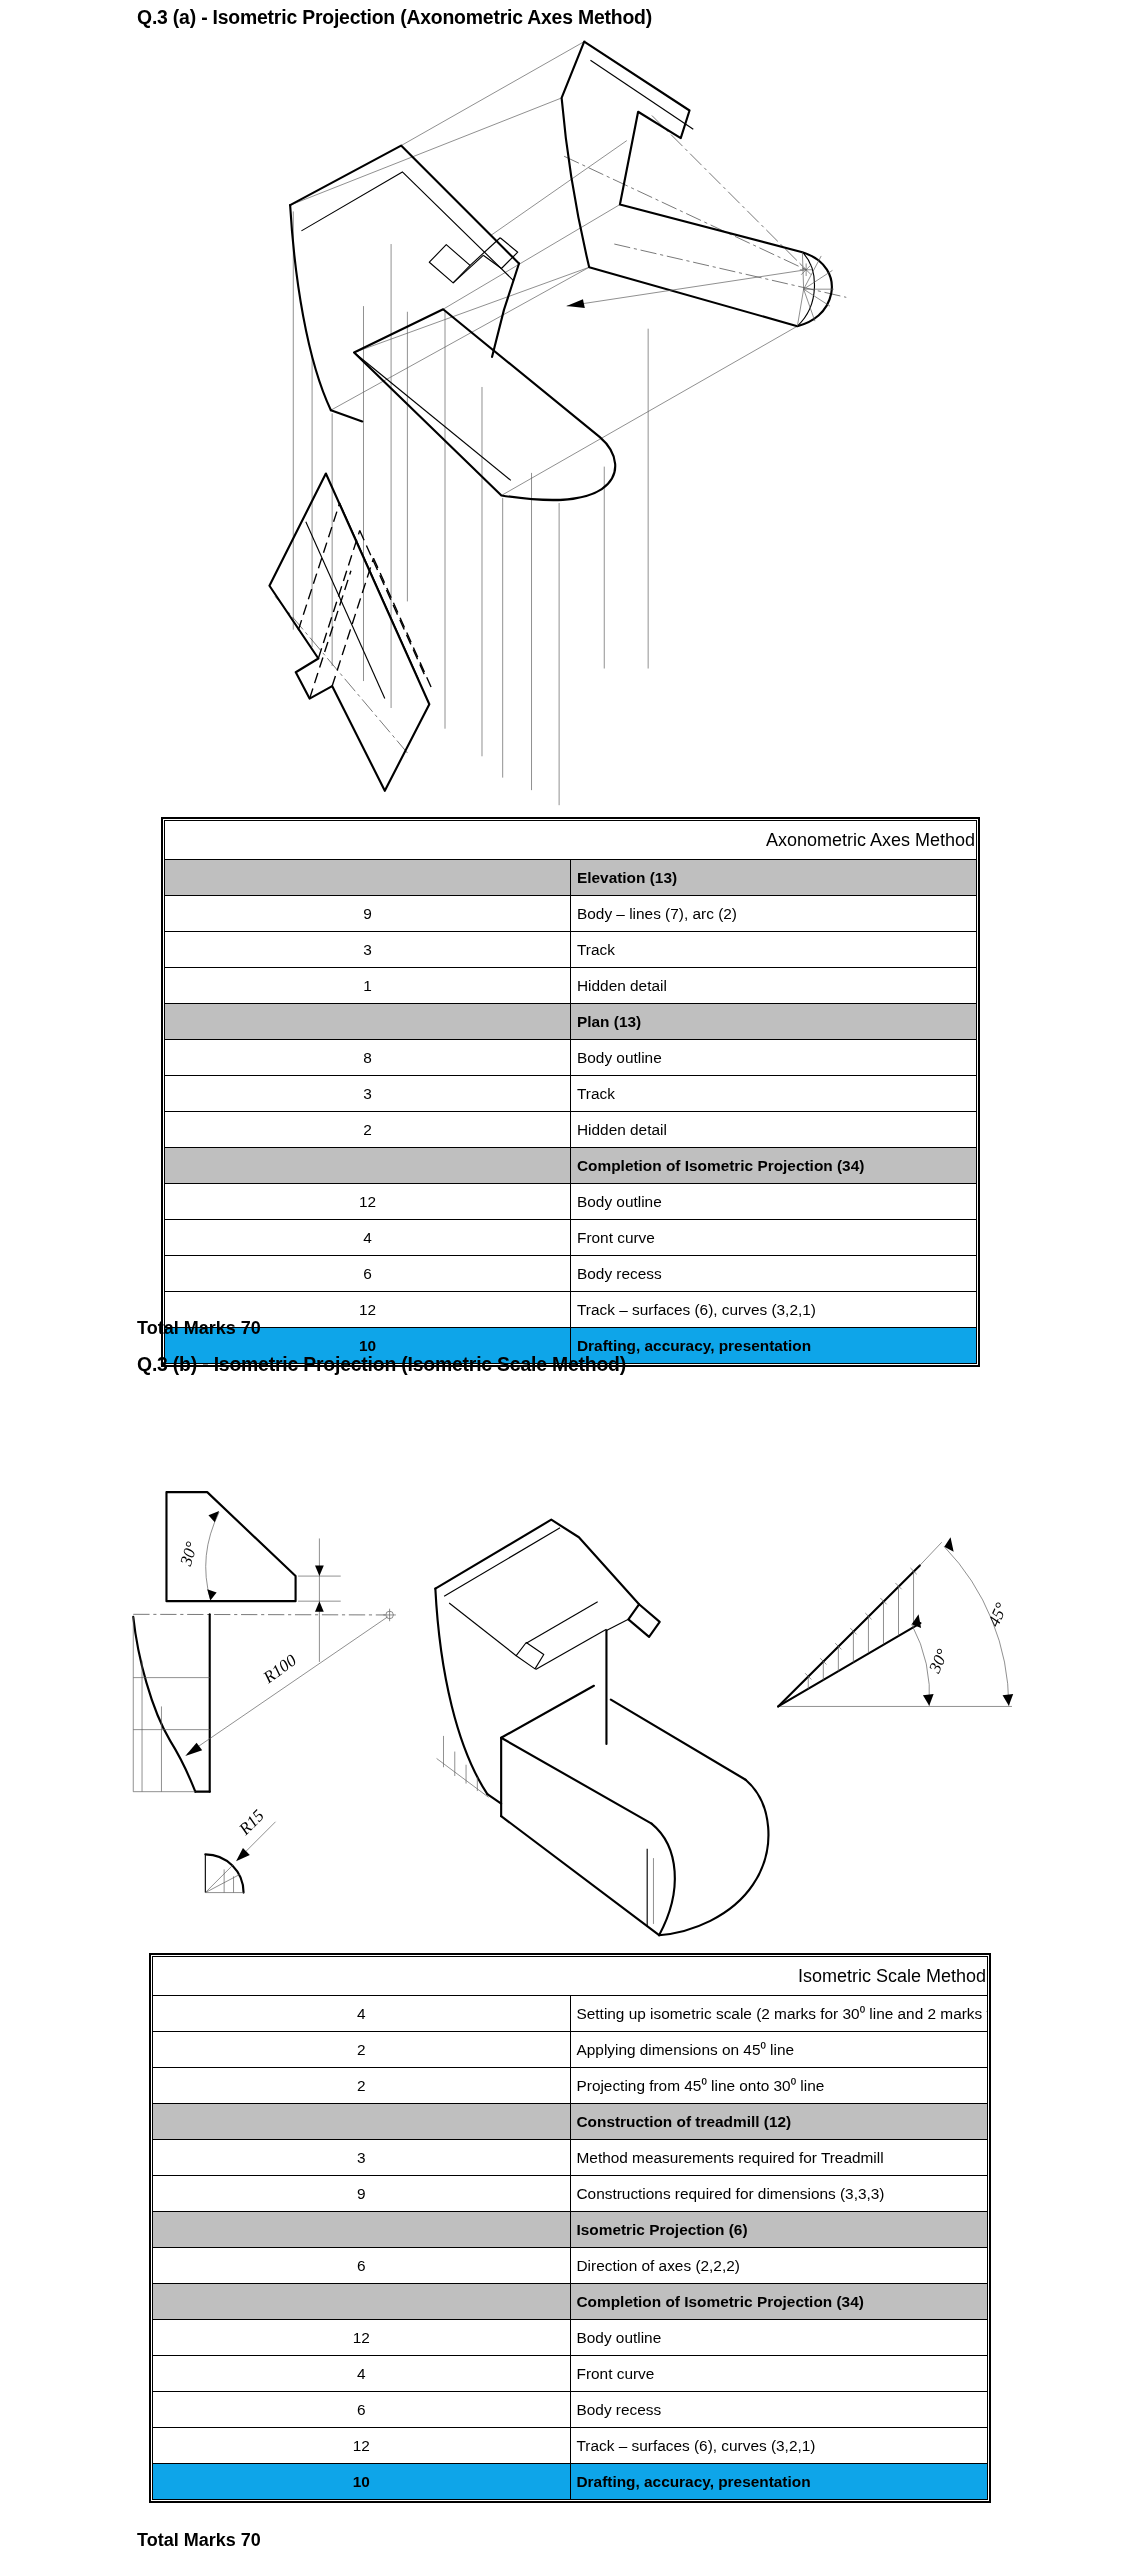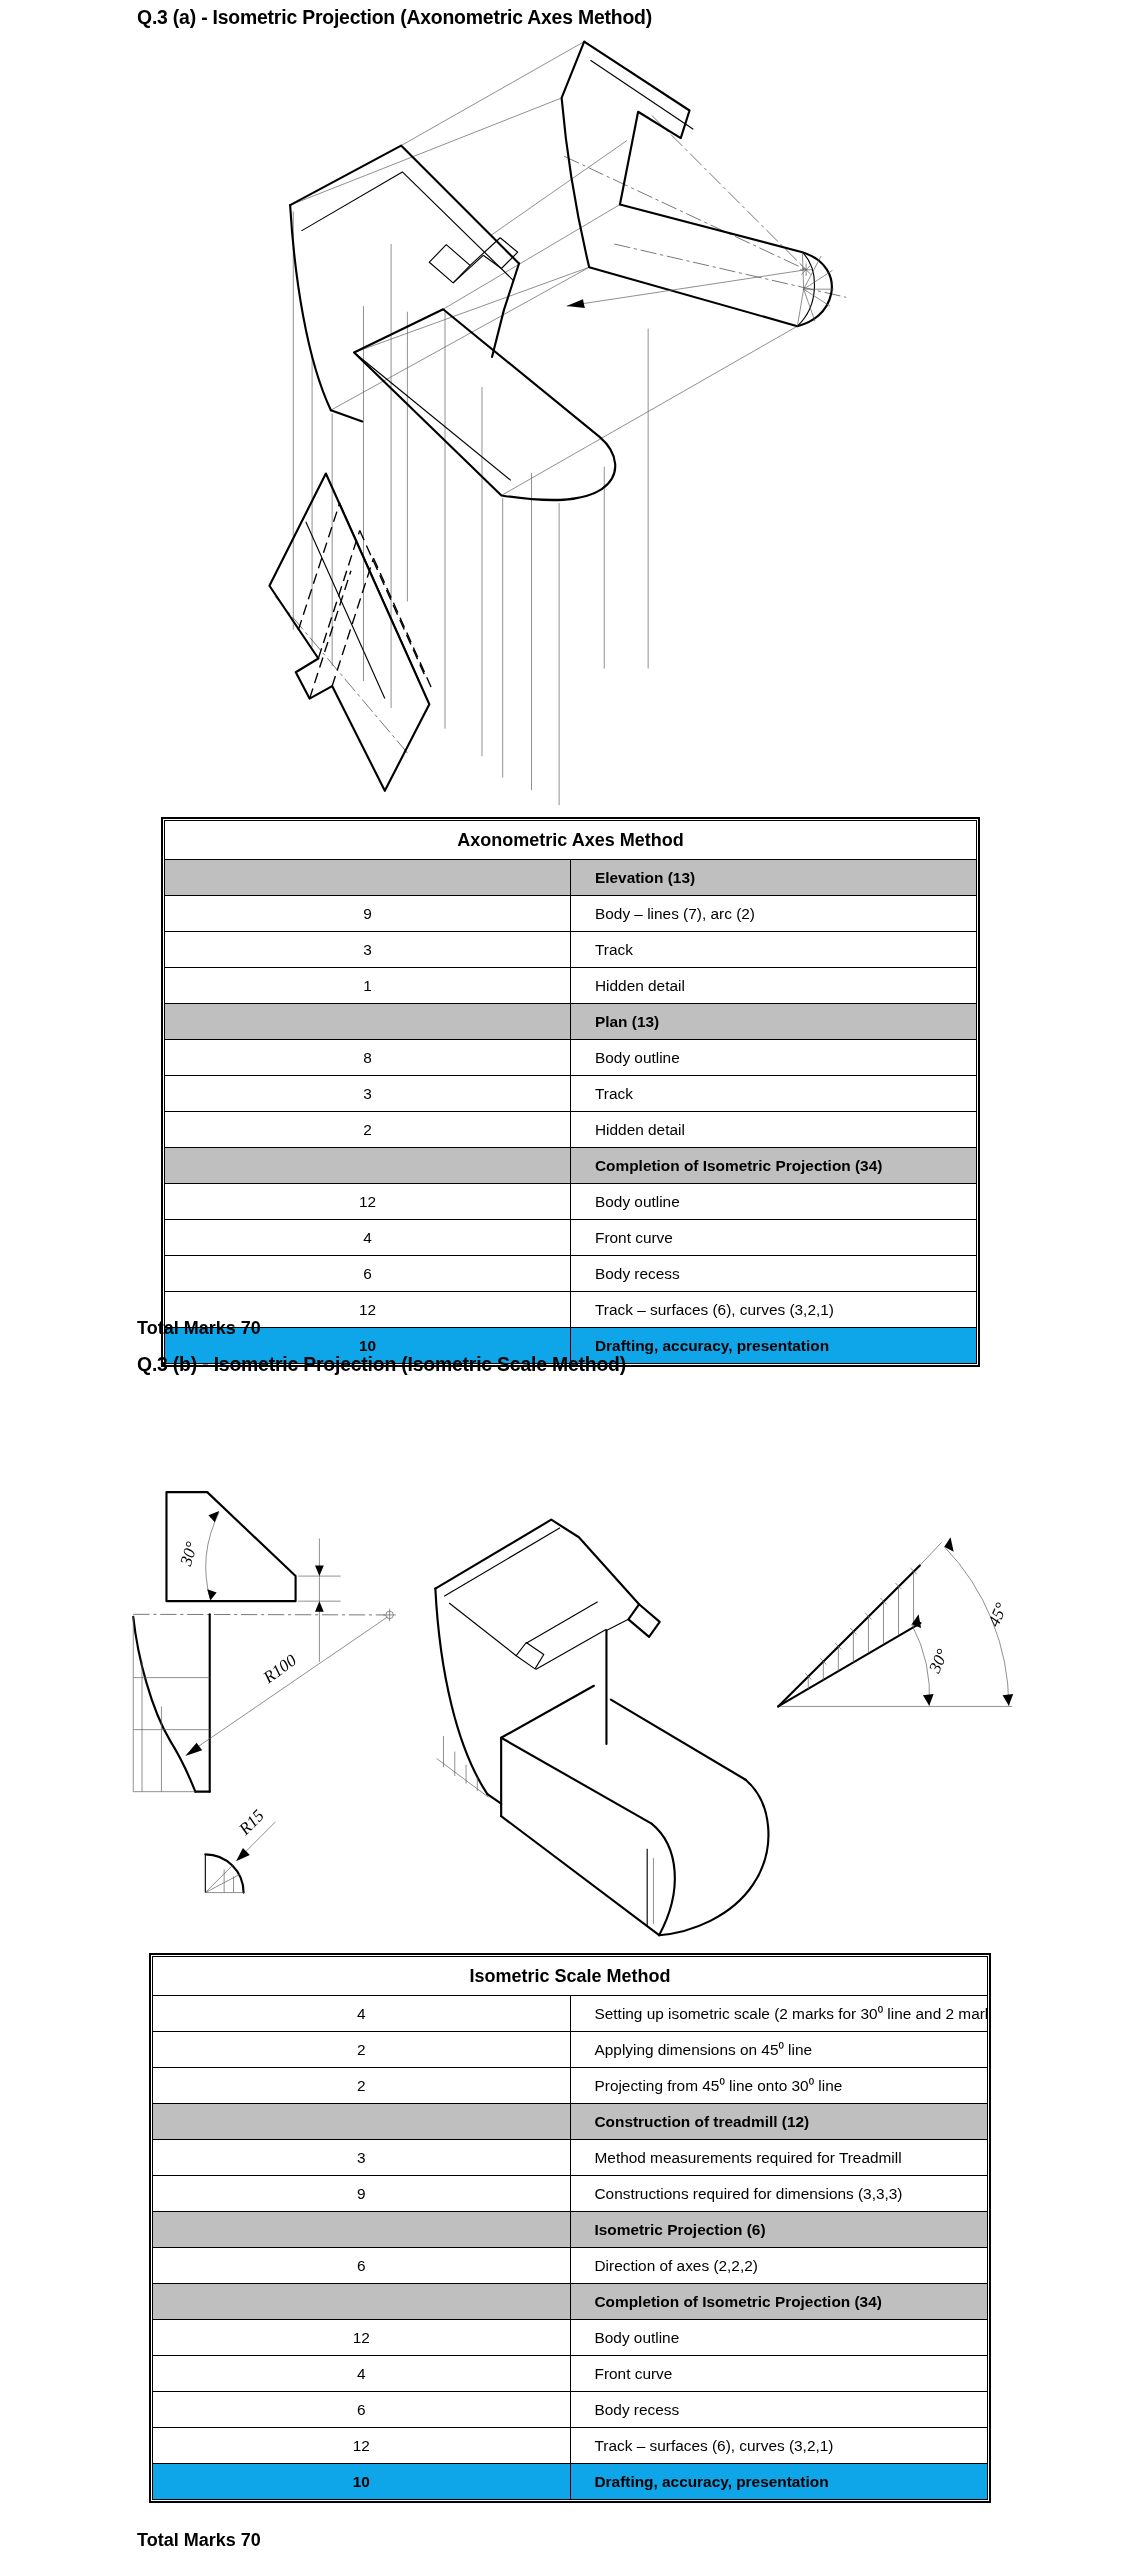--- a/index.html
+++ b/index.html
@@ -4,23 +4,23 @@
 <style>
   html,body{margin:0;padding:0;background:#fff}
   body{width:1138px;height:2576px;position:relative;font-family:"Liberation Sans",sans-serif;color:#000;overflow:hidden}
   .sec-title{position:absolute;font-weight:bold;font-size:19.4px;letter-spacing:-0.2px;white-space:nowrap}
   .total-marks{position:absolute;font-weight:bold;font-size:18px;white-space:nowrap}
   .fig{position:absolute}
   
   .tbl-wrap{position:absolute;border:0.6px solid #000;outline:2.5px solid #000;outline-offset:1.3px;background:#fff}
   table.marks{border-collapse:collapse;table-layout:fixed;width:100%}
   table.marks td{border-top:1.9px double #000;font-size:15.4px;height:33px;vertical-align:middle;overflow:hidden;white-space:nowrap}
-  table.marks tr.row-title td{border-top:none;height:36px;font-weight:bold;font-size:18px;text-align:center}
+  table.marks tr.row-title td{border-top:none;height:36px;font-weight:normal;font-size:18px;text-align:right}
   td.c-marks{width:105px;text-align:center;border-right:0.6px solid #000}
-  td.c-desc{padding-left:24px}
+  td.c-desc{padding-left:6px}
   tr.row-section td{background:#bfbfbf;font-weight:bold}
   tr.row-total td{background:#0ea5e9;font-weight:bold}
   
   .s-t{stroke:#000;stroke-width:3.4;fill:none;stroke-linejoin:round;stroke-linecap:round}
   .s-m{stroke:#000;stroke-width:1.8;fill:none;stroke-linejoin:round}
   .s-c{stroke:#5d5d5d;stroke-width:1.1;fill:none}
   .s-hd{stroke:#000;stroke-width:2.2;fill:none;stroke-dasharray:17 9}
   .s-cl{stroke:#3c3c3c;stroke-width:1.1;fill:none;stroke-dasharray:26 6 5 6}
   .ah{fill:#000;stroke:none}
   text.lbl{font-family:"Liberation Serif",serif;font-style:italic;font-size:27px;fill:#000}

